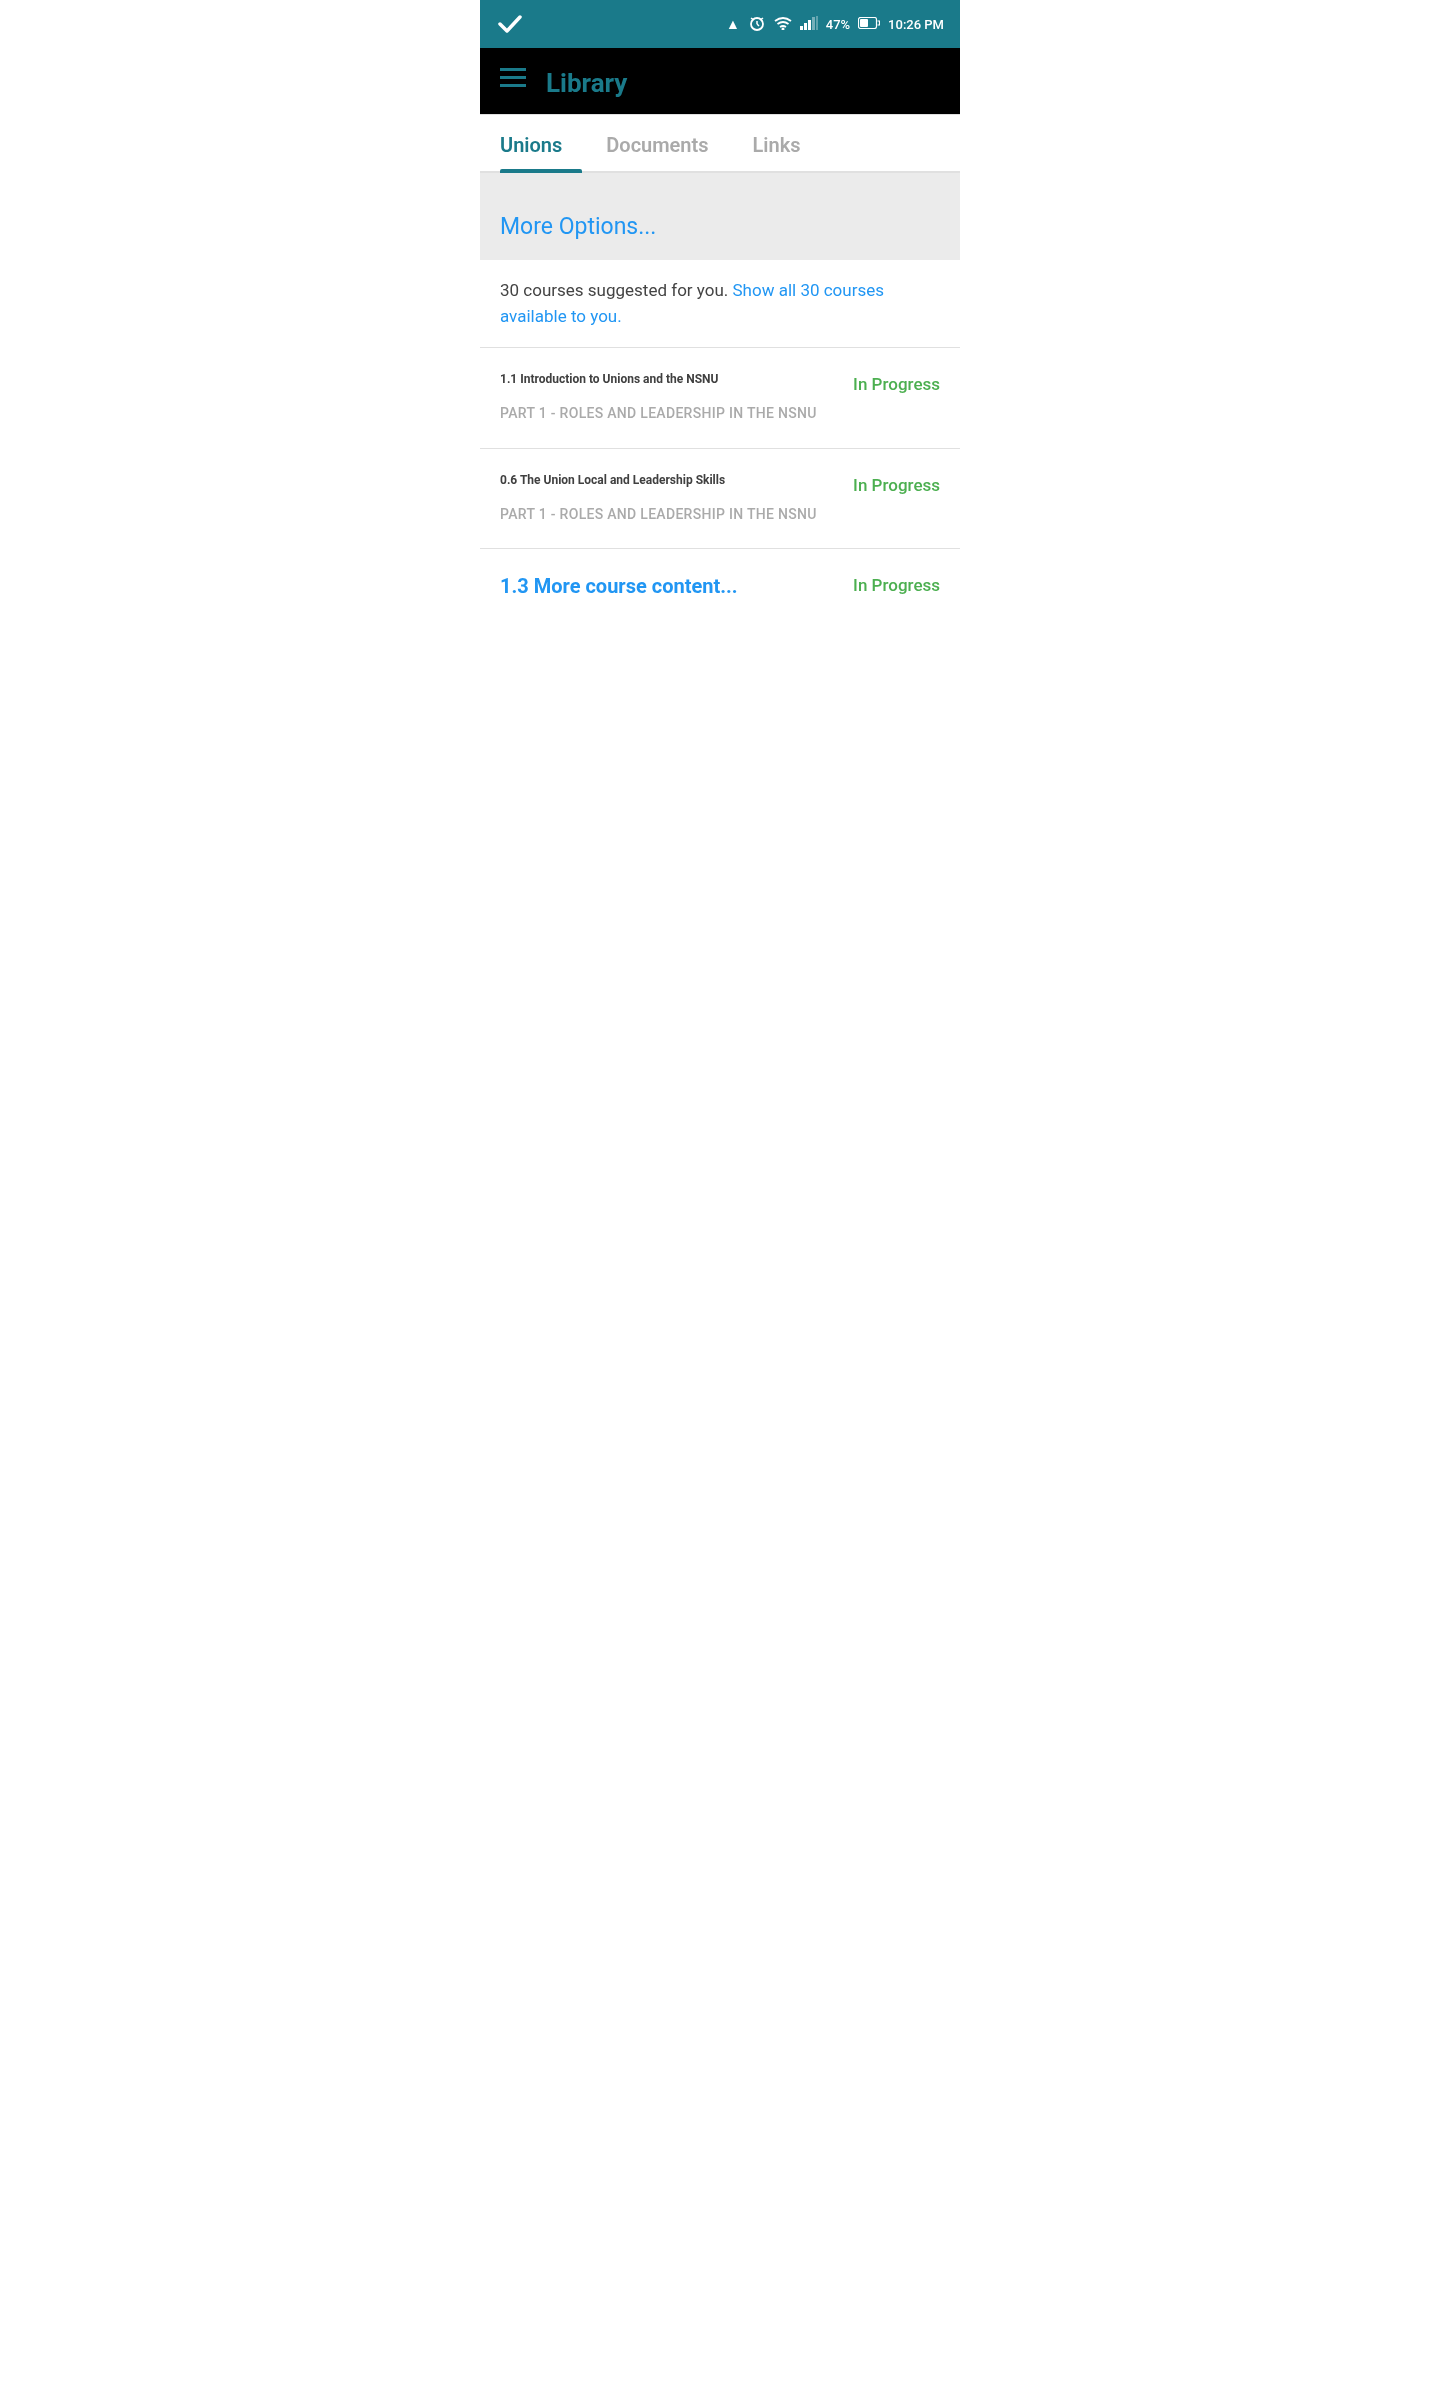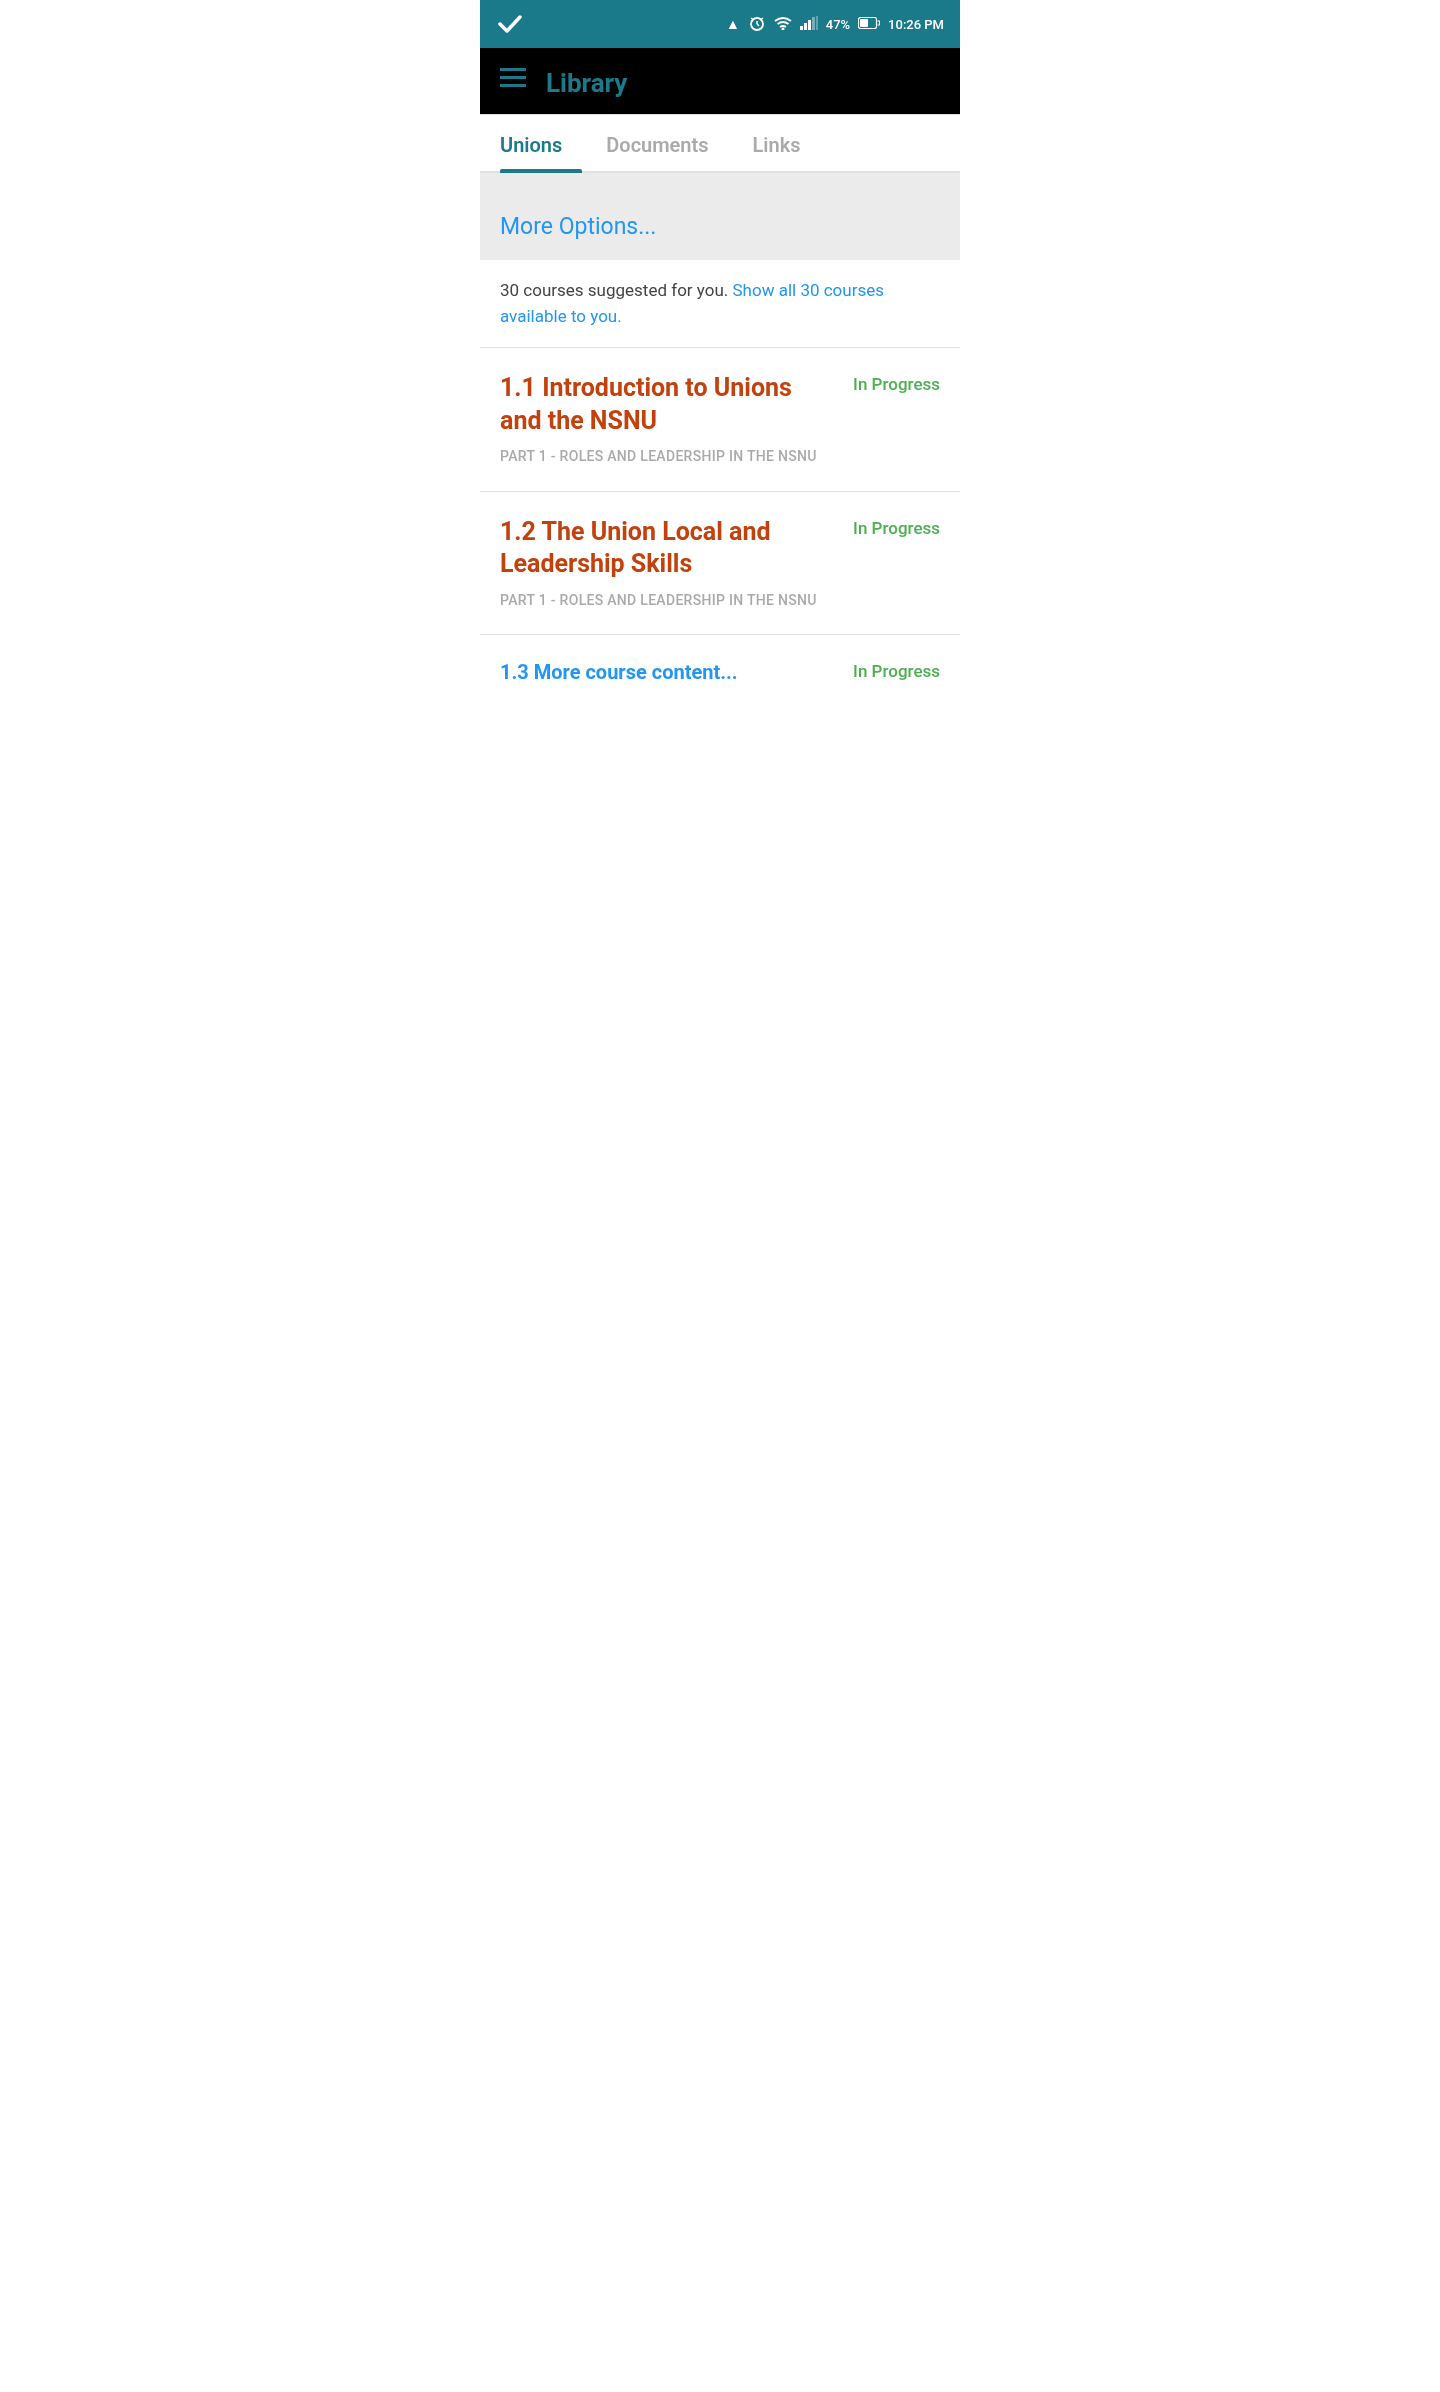--- a/index.html
+++ b/index.html
@@ -174,23 +174,23 @@
     }
 
     .course-header {
       display: flex;
       justify-content: space-between;
       align-items: flex-start;
       margin-bottom: 10px;
     }
 
     .course-title {
-      font-size: 25px;
+      font-size: 12px;
       font-weight: 700;
-      color: #c2410c;
+      color: #404040;
       flex: 1;
       margin-right: 16px;
       line-height: 1.3;
       cursor: pointer;
     }
 
     .course-status {
       font-size: 17px;
       color: #4caf50;
       font-weight: 500;
@@ -308,21 +308,21 @@
   <div class="course-item">
     <div class="course-header">
       <div class="course-title">1.1 Introduction to Unions and the NSNU</div>
       <div class="course-status">In Progress</div>
     </div>
     <div class="course-subtitle">PART 1 - ROLES AND LEADERSHIP IN THE NSNU</div>
   </div>
 
   <div class="course-item">
     <div class="course-header">
-      <div class="course-title">1.2 The Union Local and Leadership Skills</div>
+      <div class="course-title">0.6 The Union Local and Leadership Skills</div>
       <div class="course-status">In Progress</div>
     </div>
     <div class="course-subtitle">PART 1 - ROLES AND LEADERSHIP IN THE NSNU</div>
   </div>
 
   <div class="course-item-partial">
     <div class="course-header">
       <div class="course-title" style="font-size:20px; font-weight:700; color:#2196F3;">1.3 More course content...</div>
       <div class="course-status">In Progress</div>
     </div>

